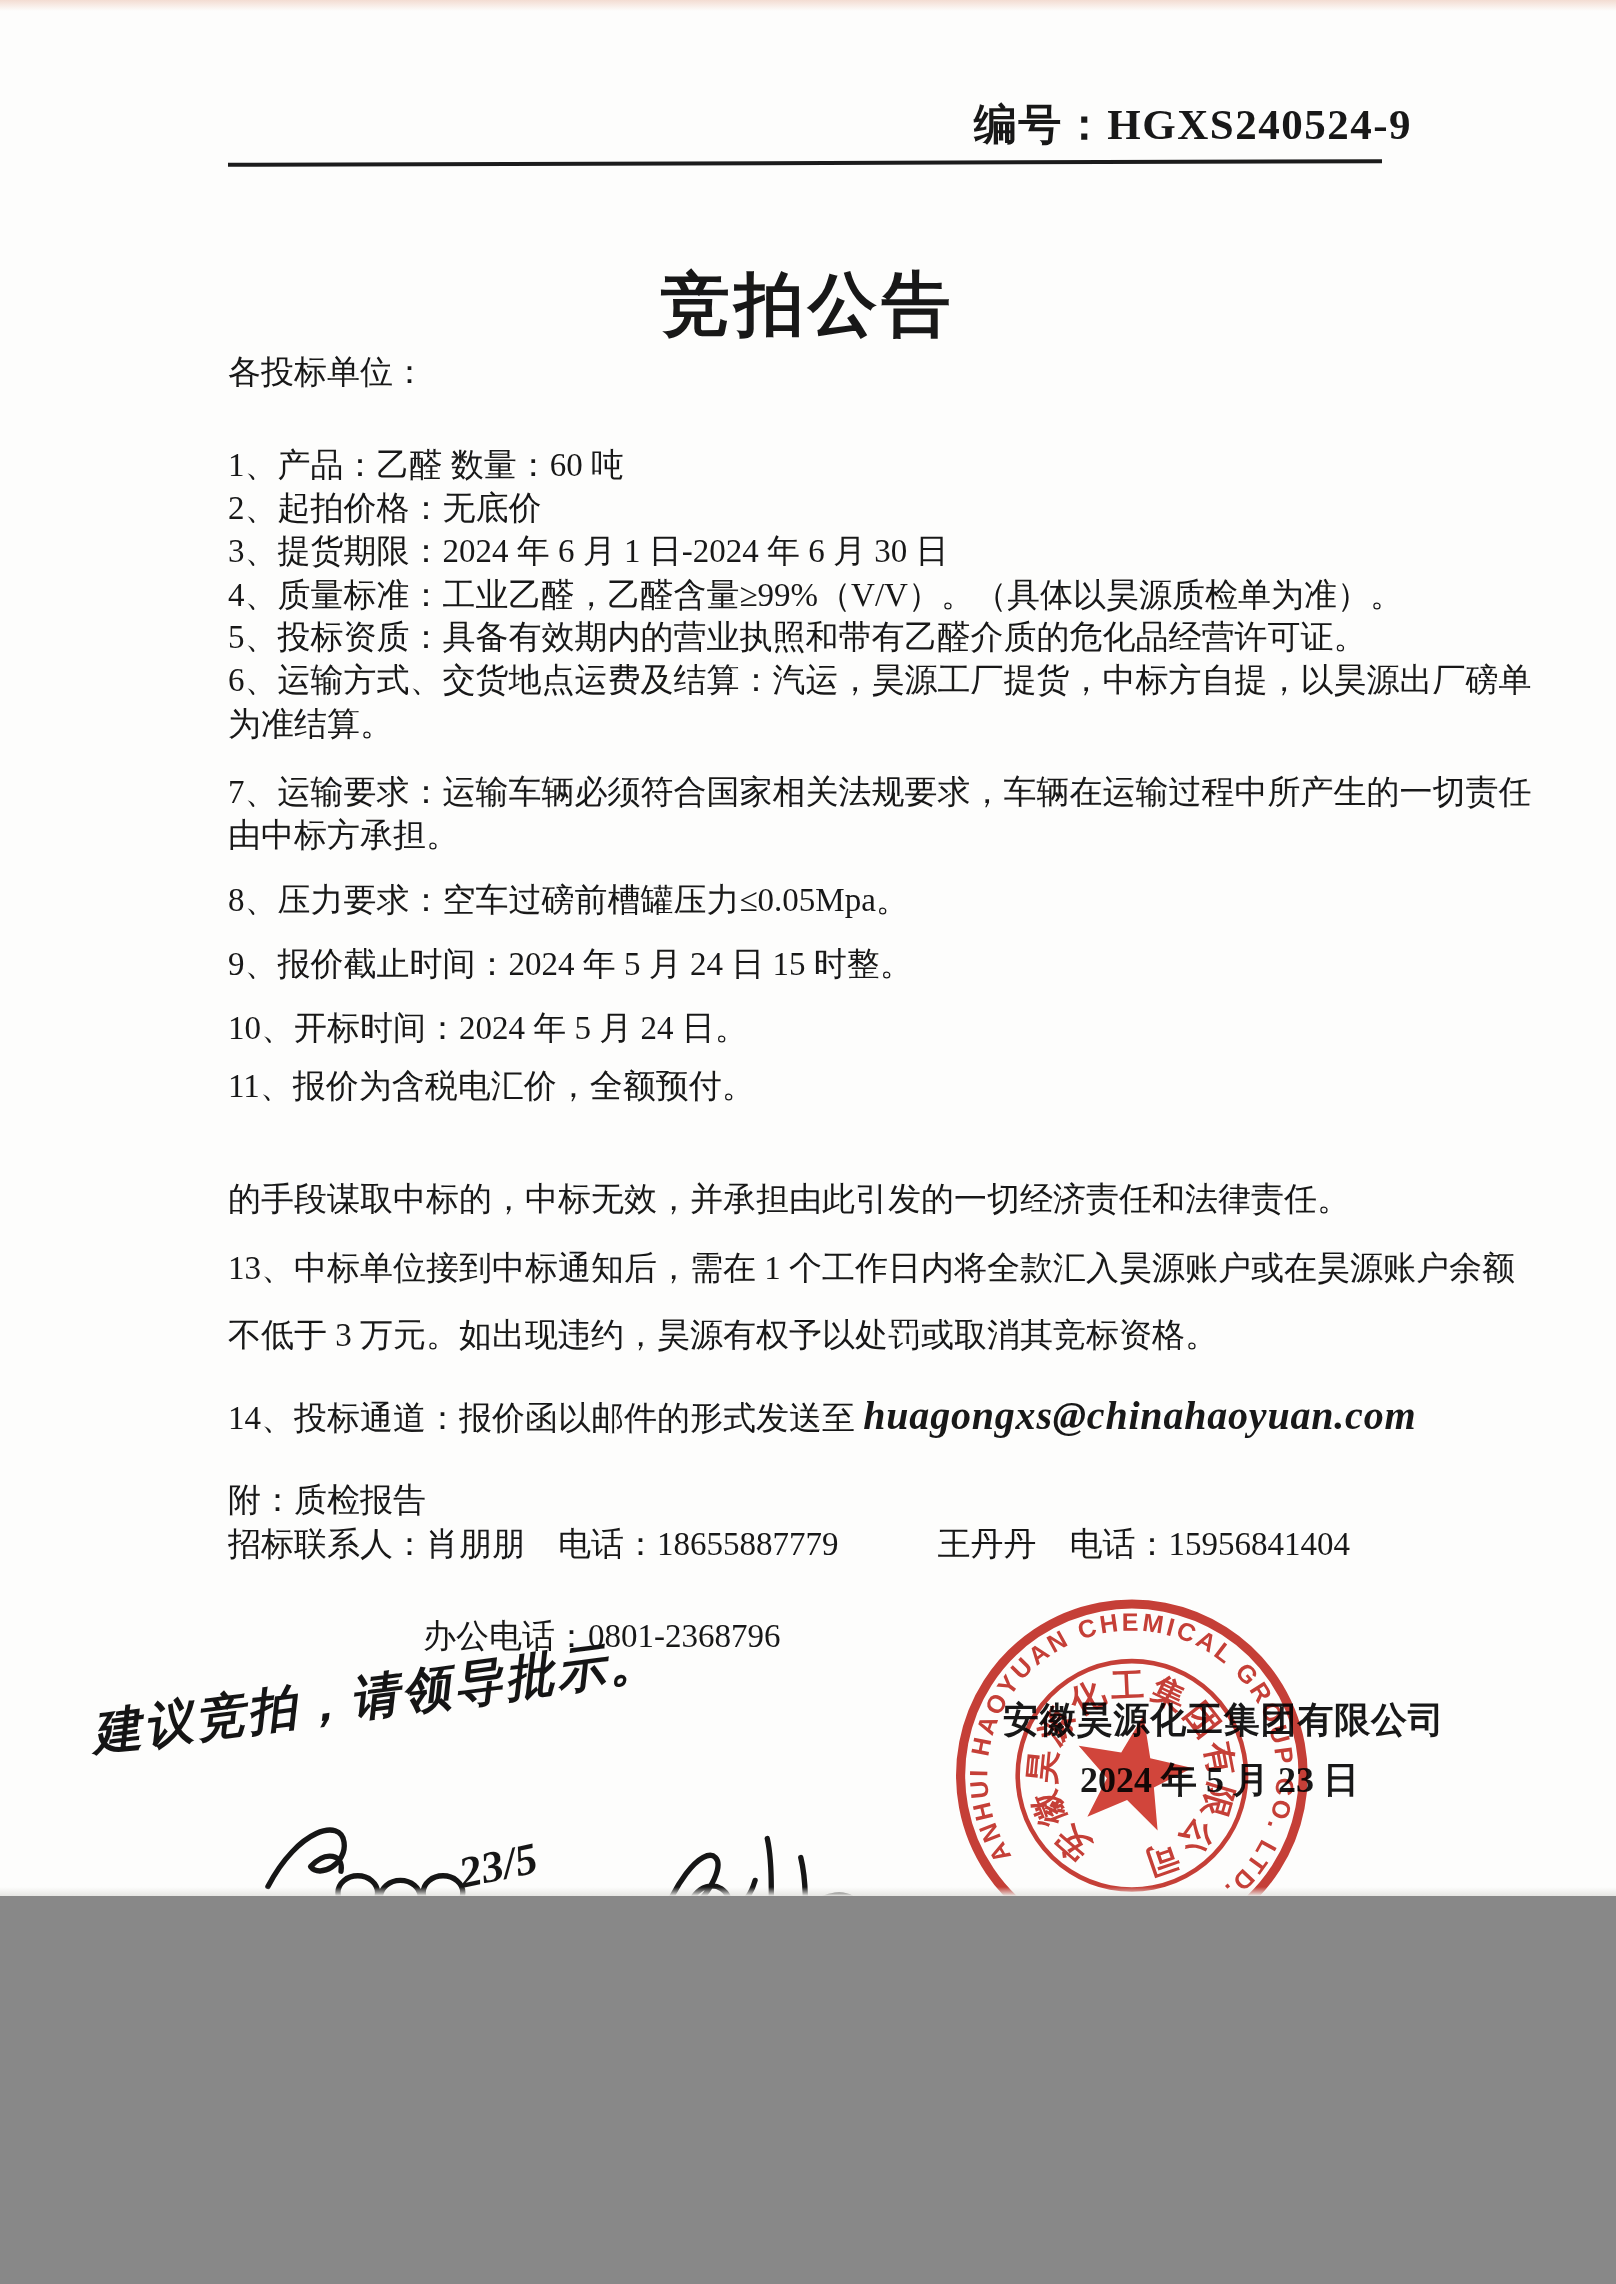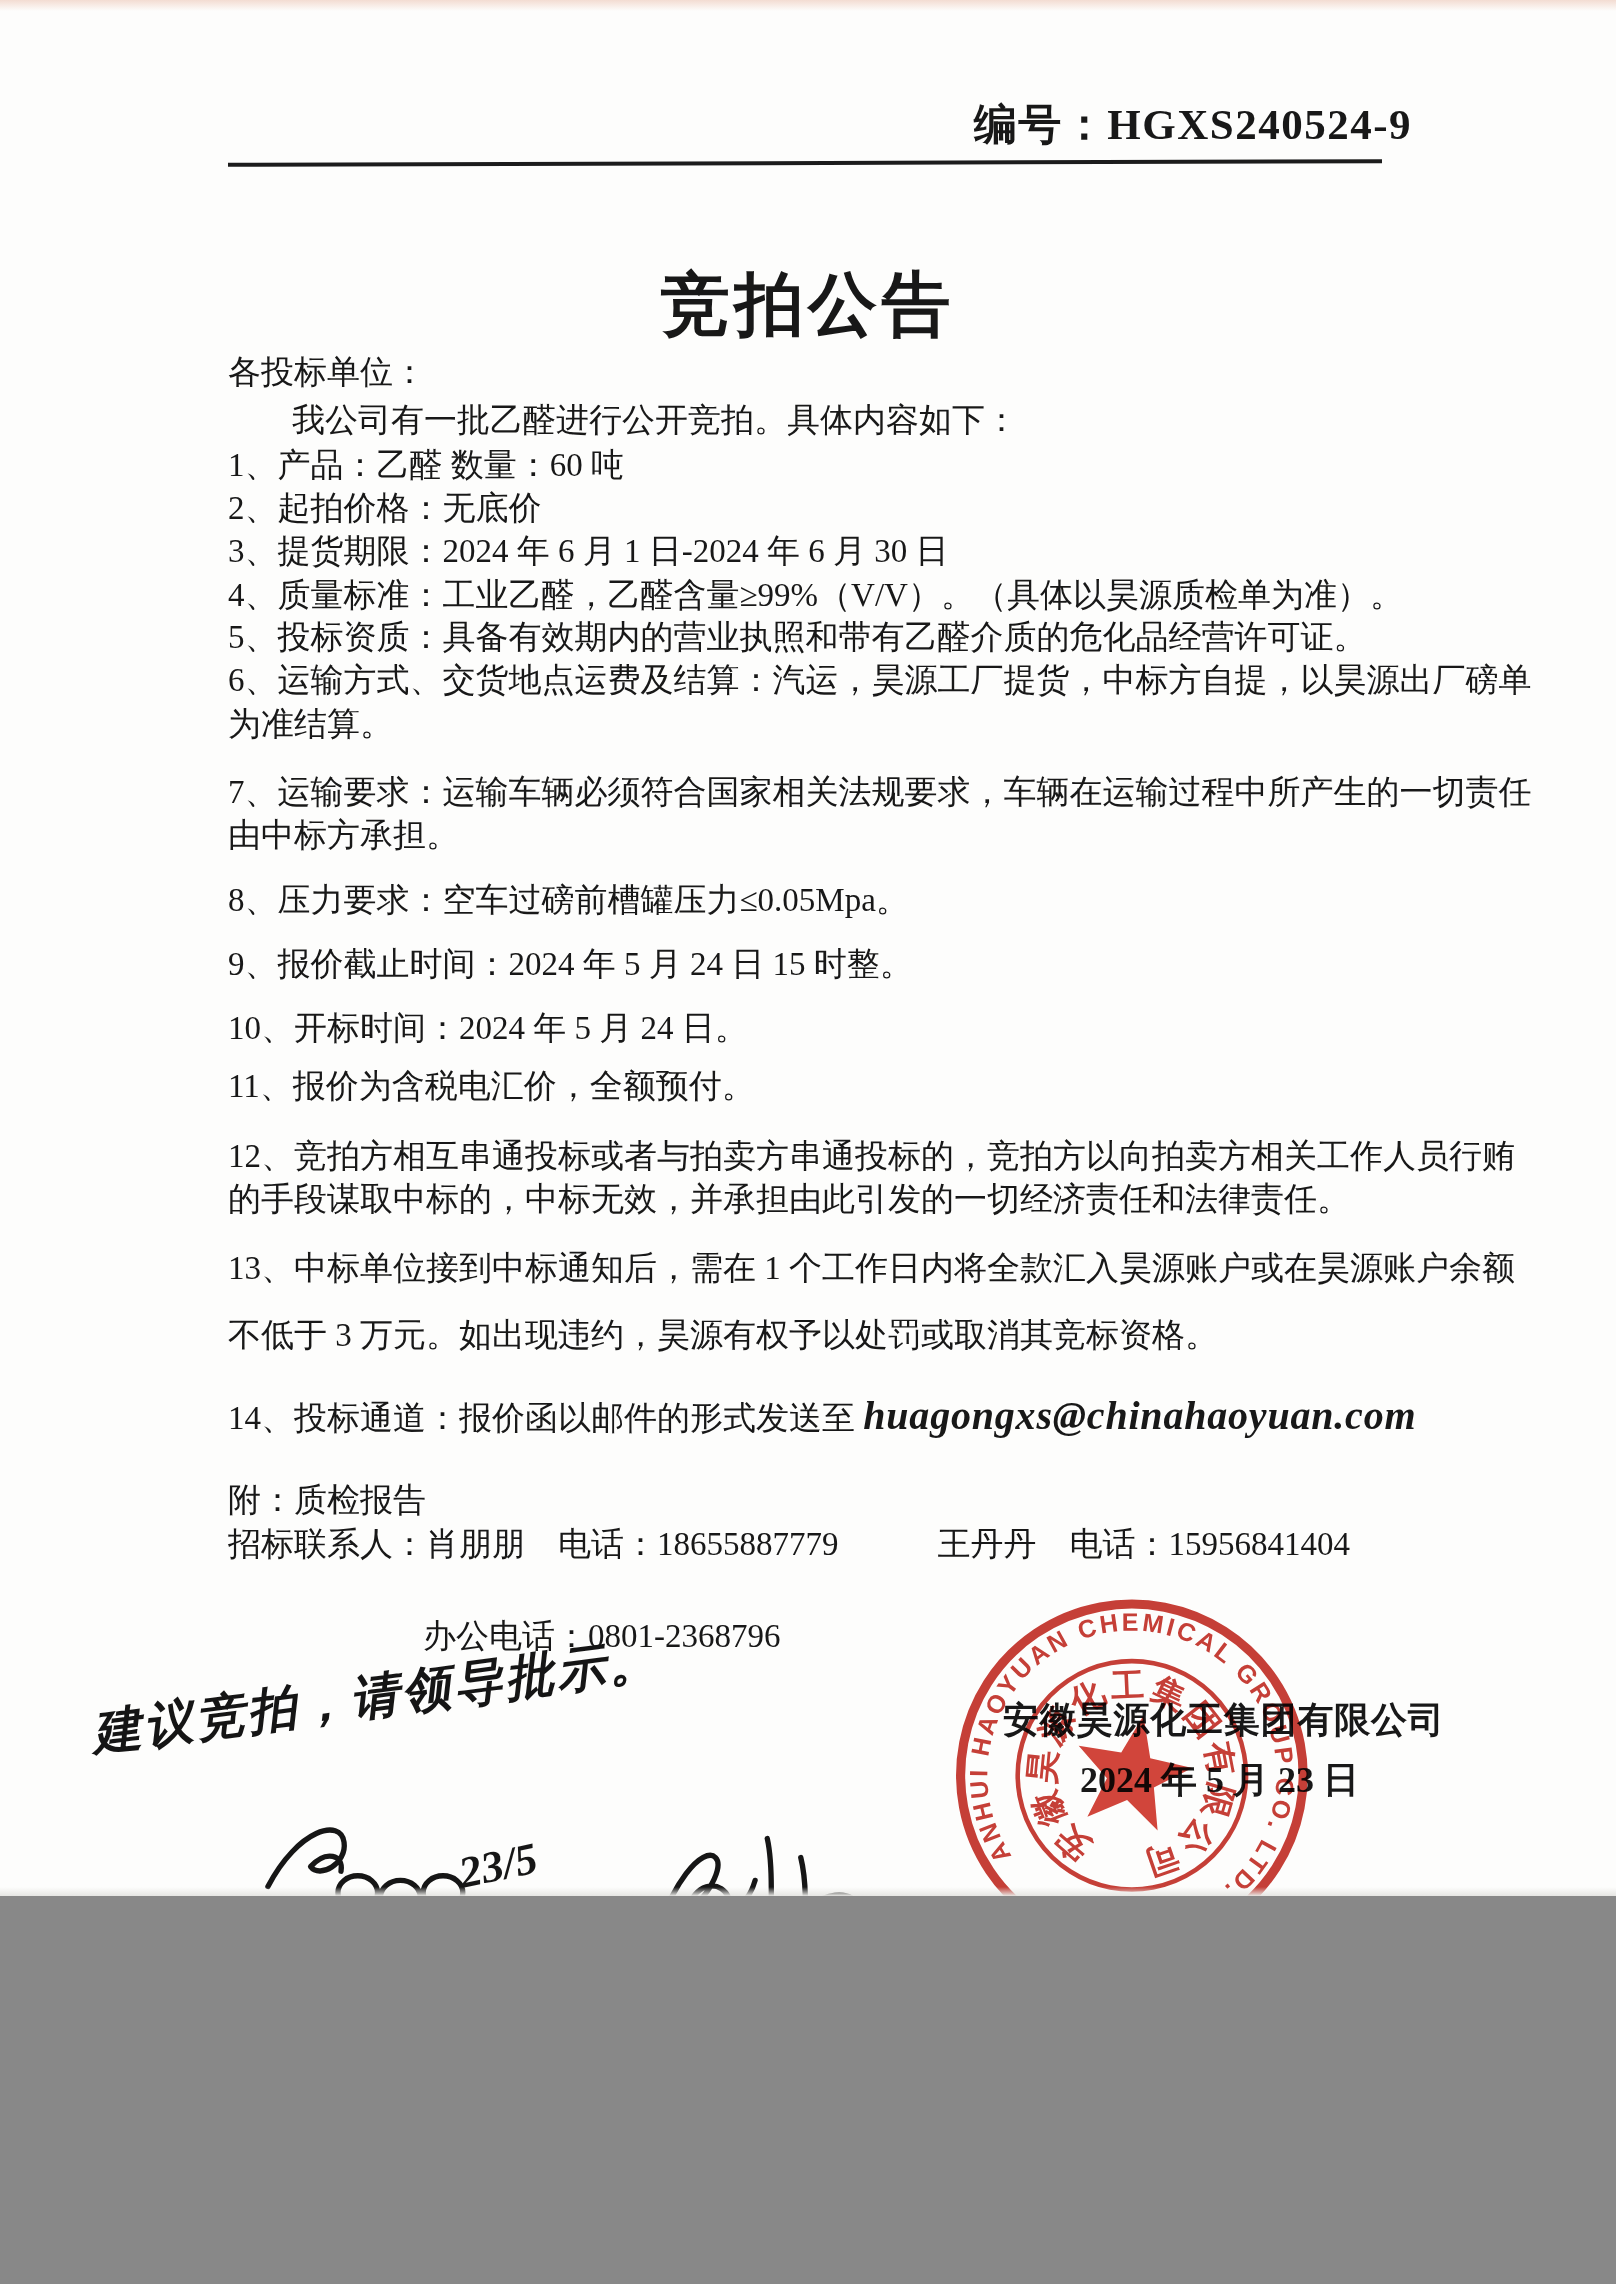--- a/index.html
+++ b/index.html
@@ -69,40 +69,38 @@
 <div class="page">
 
   <div class="edge-top"></div>
 
   <div class="doc-number">编号：HGXS240524-9</div>
   <div class="header-rule"></div>
 
   <div class="doc-title">竞拍公告</div>
 
   <div class="tline" style="top:352px;">各投标单位：</div>
-  <div class="tline indent" style="top:400px;">我公司有一批乙醛进行公开竞拍。具体内容如下：</div>
 
   <div class="tline" style="top:445px;">
     <span class="gap-left">1、产品：乙醛</span>
     <span class="gap-right">数量：60 吨</span>
   </div>
 
   <div class="tline" style="top:488px;">2、起拍价格：无底价</div>
   <div class="tline" style="top:531px;">3、提货期限：2024 年 6 月 1 日-2024 年 6 月 30 日</div>
   <div class="tline" style="top:575px;">4、质量标准：工业乙醛，乙醛含量≥99%（V/V）。（具体以昊源质检单为准）。</div>
   <div class="tline" style="top:617px;">5、投标资质：具备有效期内的营业执照和带有乙醛介质的危化品经营许可证。</div>
   <div class="tline" style="top:660px;">6、运输方式、交货地点运费及结算：汽运，昊源工厂提货，中标方自提，以昊源出厂磅单</div>
   <div class="tline" style="top:704px;">为准结算。</div>
   <div class="tline" style="top:772px;">7、运输要求：运输车辆必须符合国家相关法规要求，车辆在运输过程中所产生的一切责任</div>
   <div class="tline" style="top:815px;">由中标方承担。</div>
   <div class="tline" style="top:880px;">8、压力要求：空车过磅前槽罐压力≤0.05Mpa。</div>
   <div class="tline" style="top:944px;">9、报价截止时间：2024 年 5 月 24 日 15 时整。</div>
   <div class="tline" style="top:1008px;">10、开标时间：2024 年 5 月 24 日。</div>
   <div class="tline" style="top:1066px;">11、报价为含税电汇价，全额预付。</div>
-  <div class="tline" style="top:1136px;">12、竞拍方相互串通投标或者与拍卖方串通投标的，竞拍方以向拍卖方相关工作人员行贿</div>
   <div class="tline" style="top:1179px;">的手段谋取中标的，中标无效，并承担由此引发的一切经济责任和法律责任。</div>
   <div class="tline" style="top:1248px;">13、中标单位接到中标通知后，需在 1 个工作日内将全款汇入昊源账户或在昊源账户余额</div>
   <div class="tline" style="top:1315px;">不低于 3 万元。如出现违约，昊源有权予以处罚或取消其竞标资格。</div>
 
   <div class="tline" style="top:1395px;">
     <span>14、投标通道：报价函以邮件的形式发送至 </span><span class="email">huagongxs@chinahaoyuan.com</span>
   </div>
 
   <div class="tline" style="top:1480px;">附：质检报告</div>
   <div class="tline" style="top:1524px;">招标联系人：肖朋朋　电话：18655887779　　　王丹丹　电话：15956841404</div>

